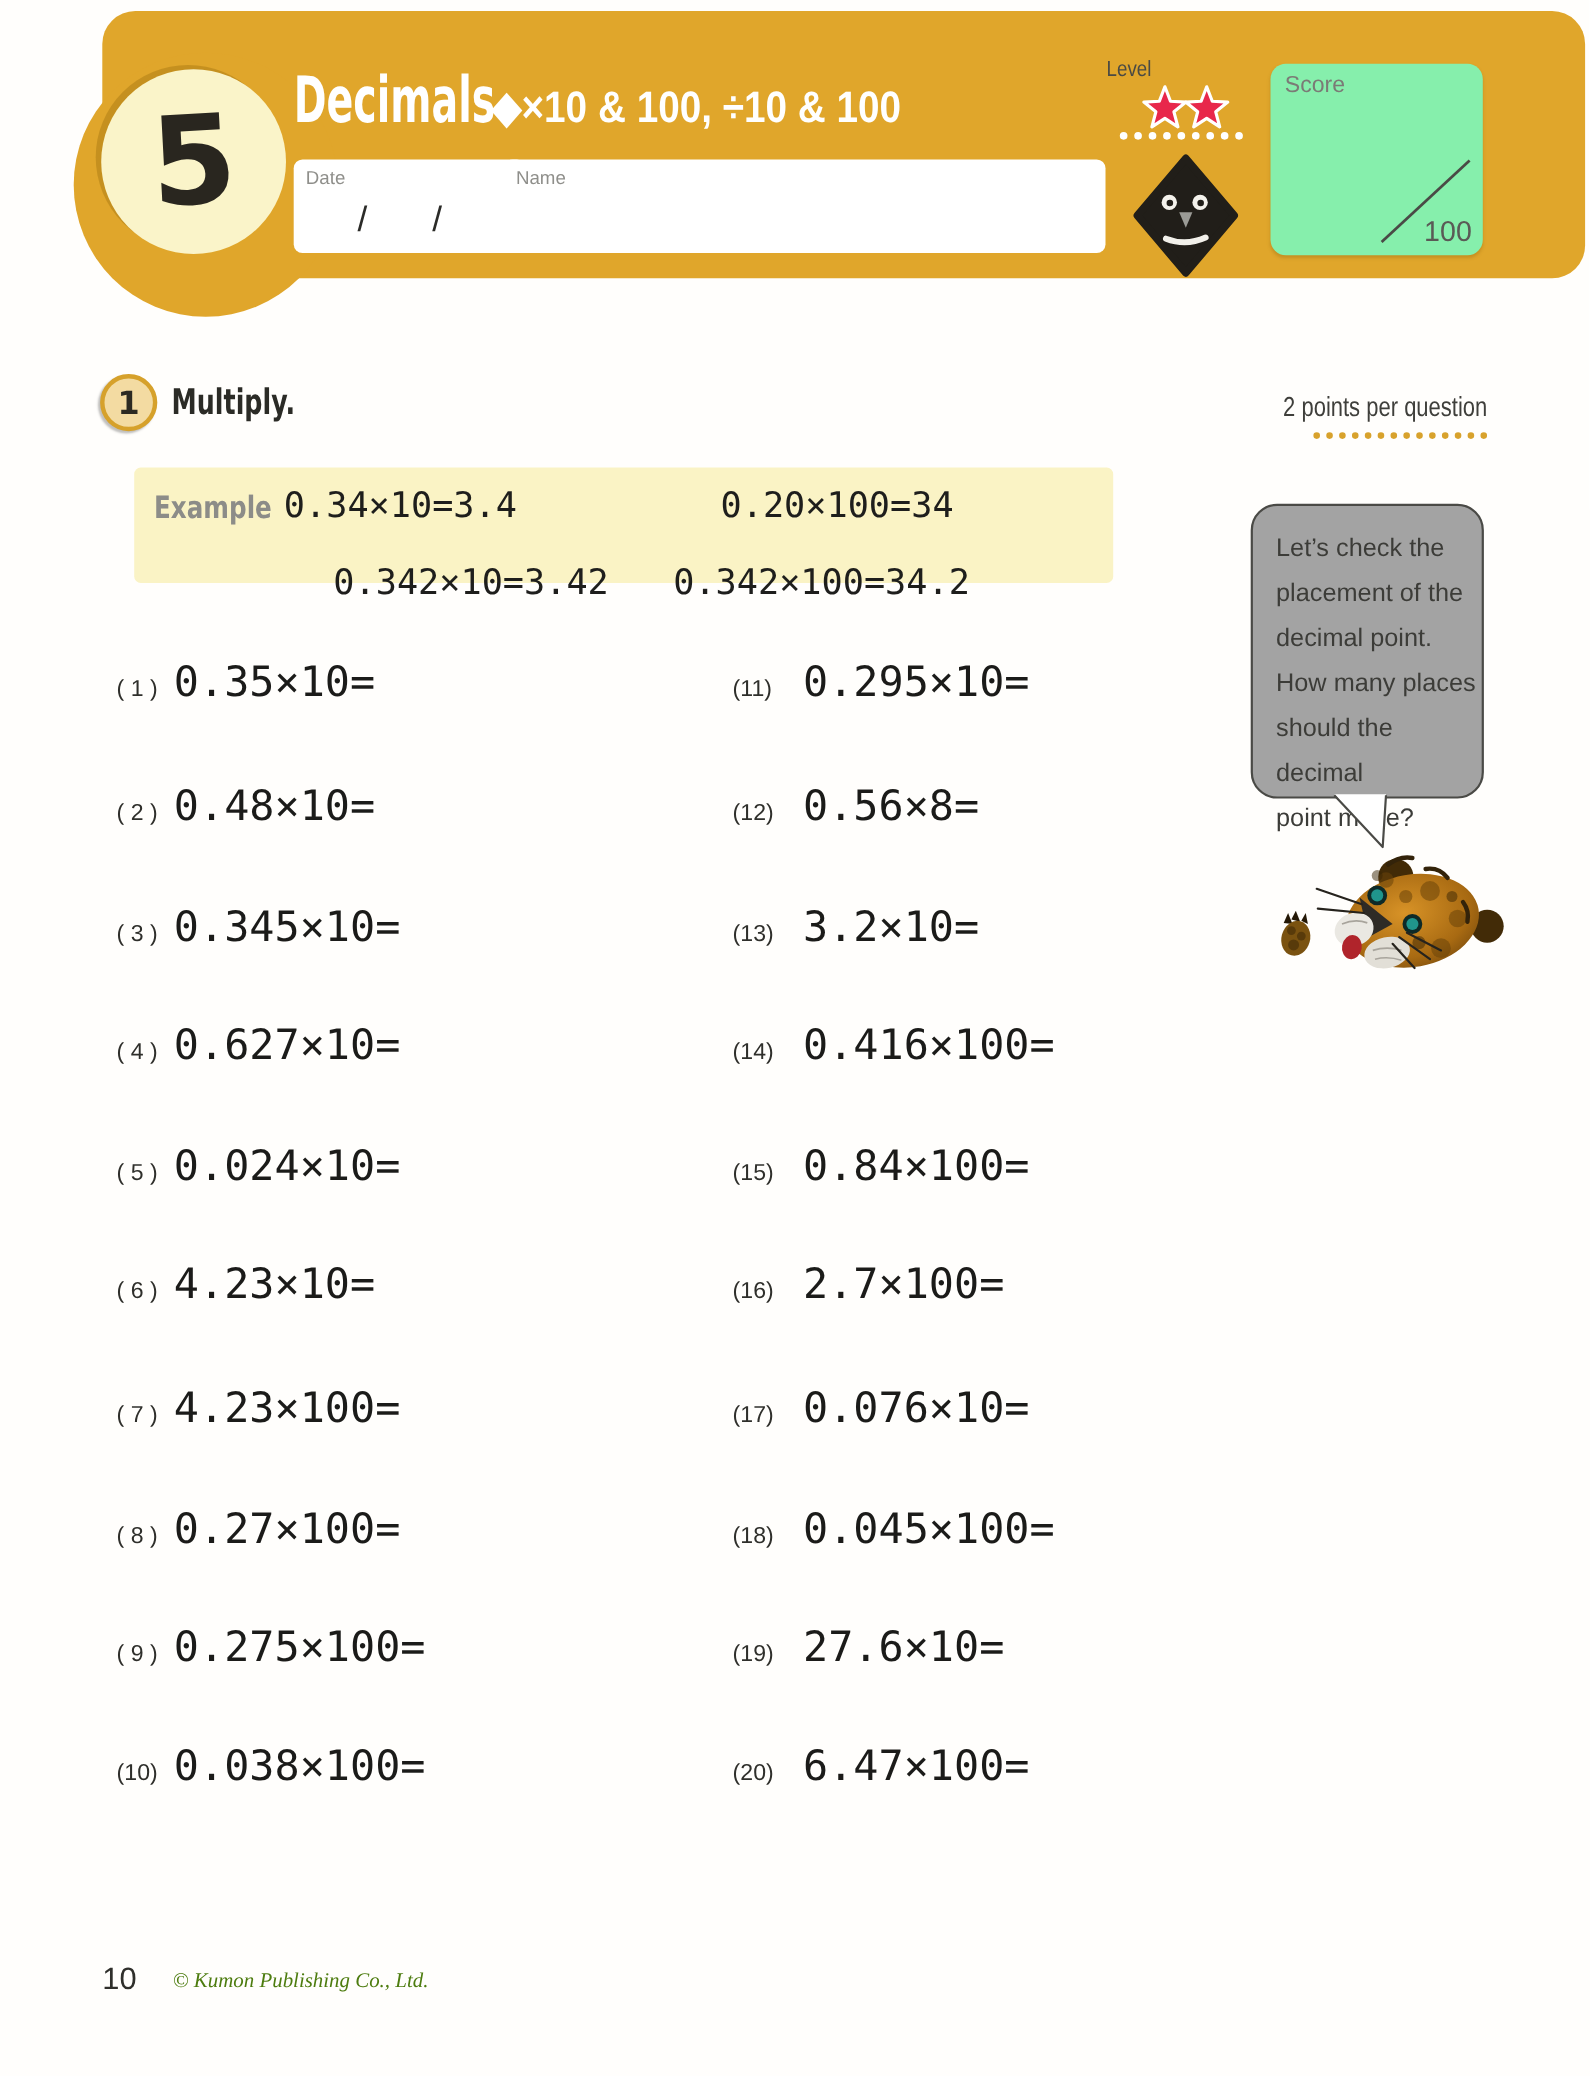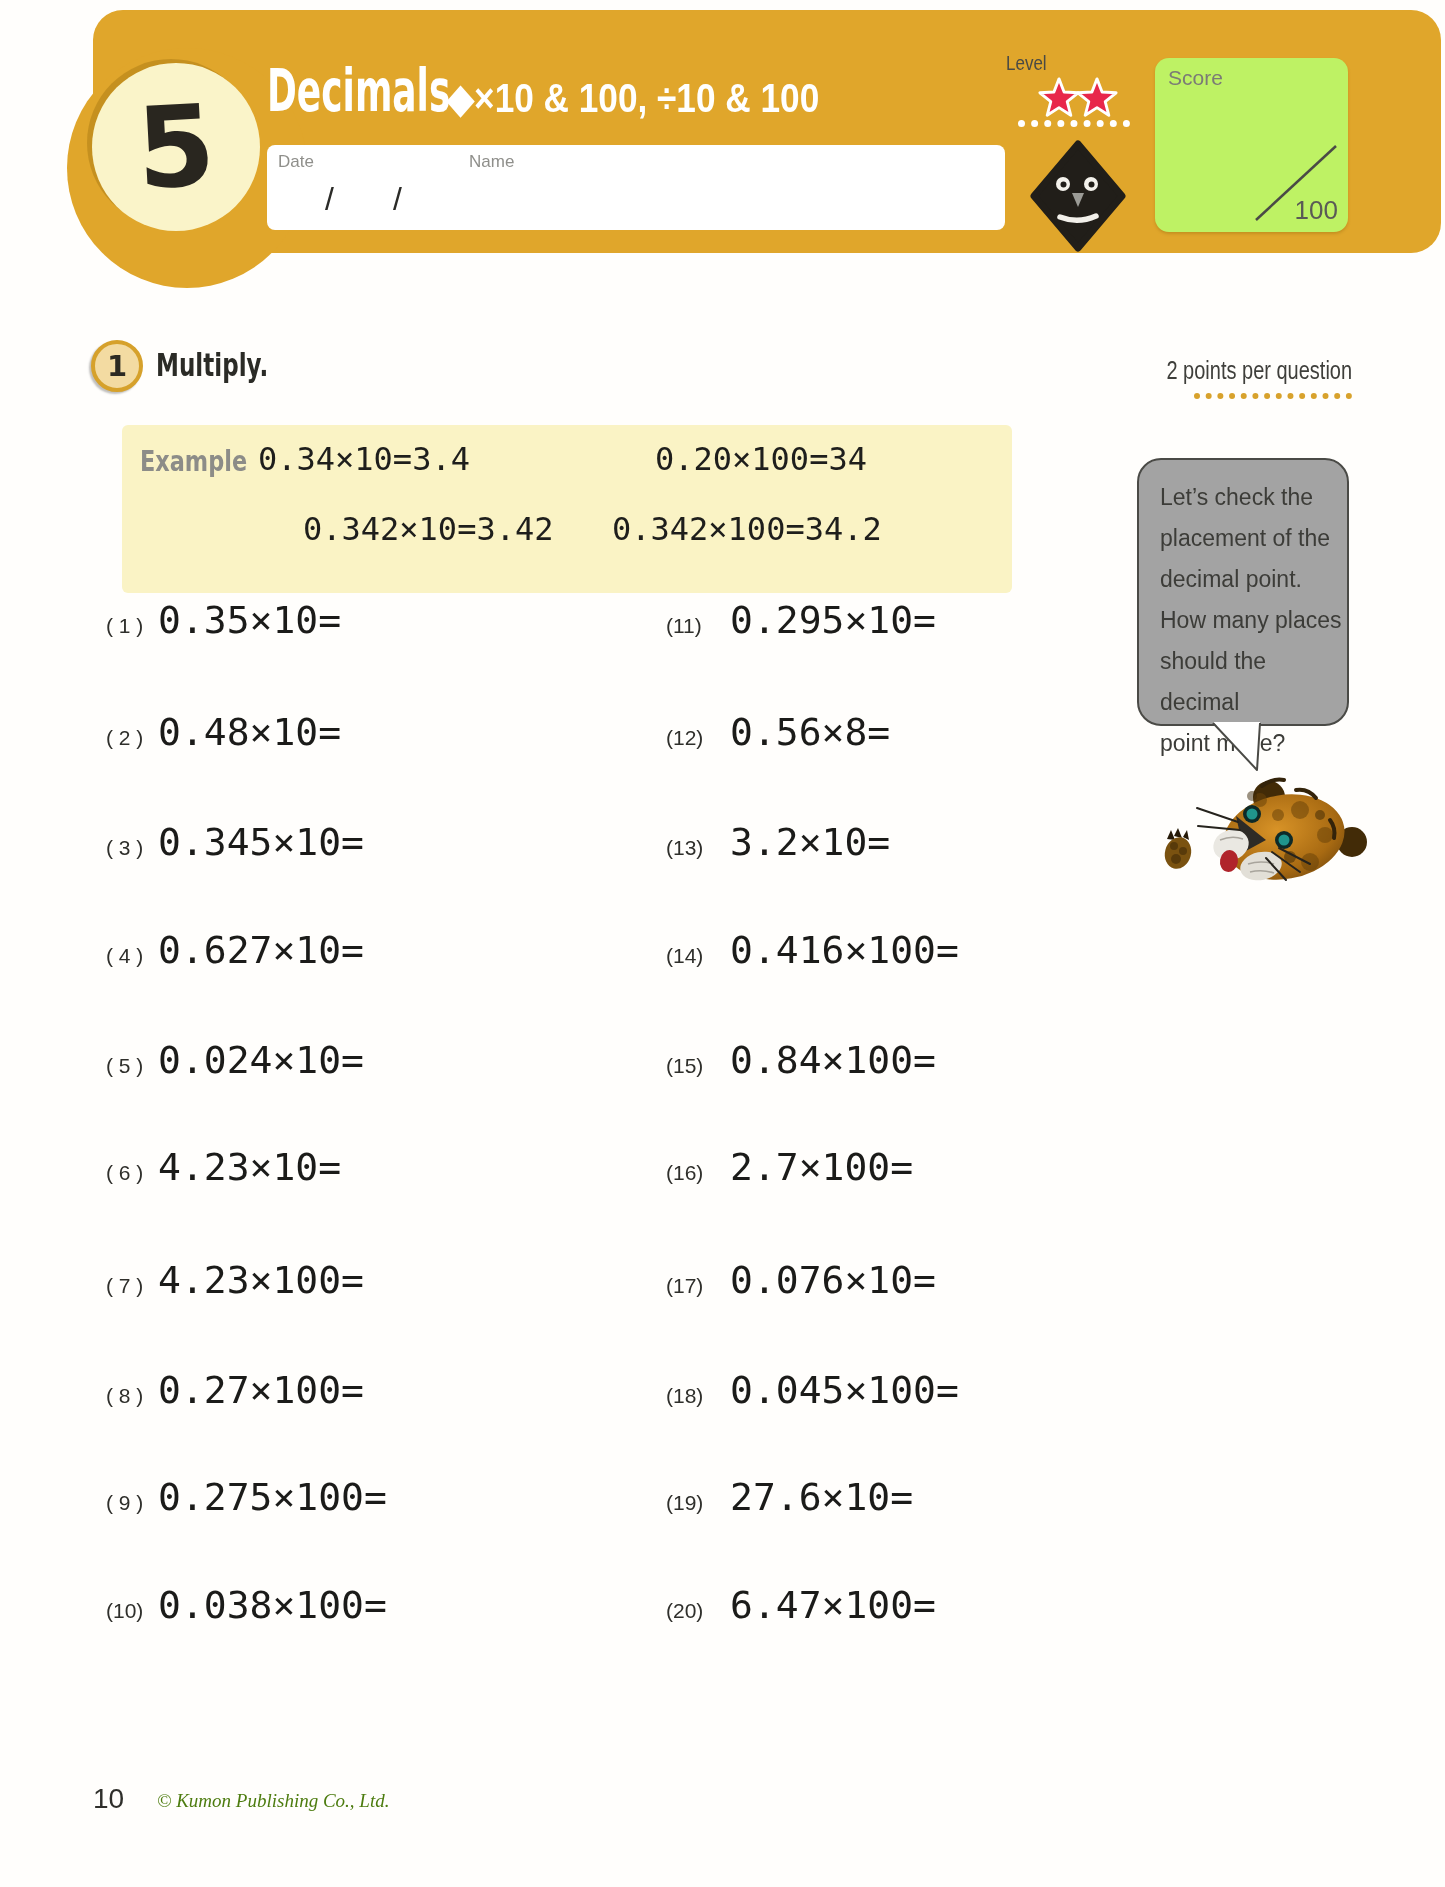--- a/index.html
+++ b/index.html
@@ -27,41 +27,41 @@
                transform:scaleX(0.85);transform-origin:left center;}
   .star{position:absolute;top:76px;width:46px;height:46px;}
   .star.s1{left:1036px;} .star.s2{left:1074px;}
   .field-box{position:absolute;top:145px;height:85px;background:#fff;border-radius:8px;}
   .date-box{left:267px;width:211px;}
   .name-box{left:458px;width:547px;}
   .field-label{position:absolute;left:11px;top:7px;font-size:17px;color:#8F8F8B;}
   .slash{position:absolute;top:36px;font-size:32px;color:#2b2b28;font-weight:400;}
   .slash.a{left:58px;} .slash.b{left:126px;}
   .diamond-svg{position:absolute;left:1030px;top:140px;}
-  .score-box{position:absolute;left:1155px;top:58px;width:193px;height:174px;background:#bef264;
+  .score-box{position:absolute;left:1155px;top:58px;width:193px;height:174px;background:#86efac;
              border-radius:14px;box-shadow:0 2px 3px rgba(120,80,0,0.25);}
   .score-label{position:absolute;left:13px;top:8px;font-size:21px;color:#7B7B76;}
   .score-total{position:absolute;right:10px;bottom:6px;font-size:26px;color:#5A5A56;}
 
   
   .sec-circle{position:absolute;left:91px;top:340px;width:52px;height:52px;border-radius:50%;
               background:#F3DBA2;border:4px solid #D6A12B;box-sizing:border-box;
               display:flex;align-items:center;justify-content:center;
               box-shadow:-2px 2px 2px rgba(0,0,0,0.25);}
   .sec-number{font-family:"DejaVu Sans",sans-serif;font-weight:800;font-size:29px;color:#2C2A22;}
   .instruction{position:absolute;left:156px;top:346px;font-family:"DejaVu Sans",sans-serif;
                font-weight:800;font-size:32px;color:#2B2B26;transform:scaleX(0.72);
                transform-origin:left center;white-space:nowrap;}
   .points-note{position:absolute;right:93px;top:356px;font-size:25px;color:#3F3F3B;
                transform:scaleX(0.8);transform-origin:right center;white-space:nowrap;}
   .points-dots{position:absolute;right:93px;top:386px;width:158px;height:7px;
                border-bottom:6px dotted #D8A22C;}
 
   
-  .example-box{position:absolute;left:122px;top:425px;width:890px;height:168px;
+  .example-box{position:absolute;left:122px;top:425px;width:890px;height:105px;
                background:#FAF3C5;border-radius:6px;}
   .example-label{position:absolute;left:18px;top:20px;font-family:"DejaVu Sans",sans-serif;
                  font-weight:800;font-size:28px;color:#8C8C88;transform:scaleX(0.8);
                  transform-origin:left center;}
   .ex-line{position:absolute;font-family:"DejaVu Sans Mono",monospace;font-size:32px;
            color:#1E1E1C;line-height:42px;white-space:pre;}
   .ex-r1c1{left:136px;top:13px;} .ex-r1c2{left:533px;top:13px;}
   .ex-r2c1{left:181px;top:83px;} .ex-r2c2{left:490px;top:83px;}
 
   

